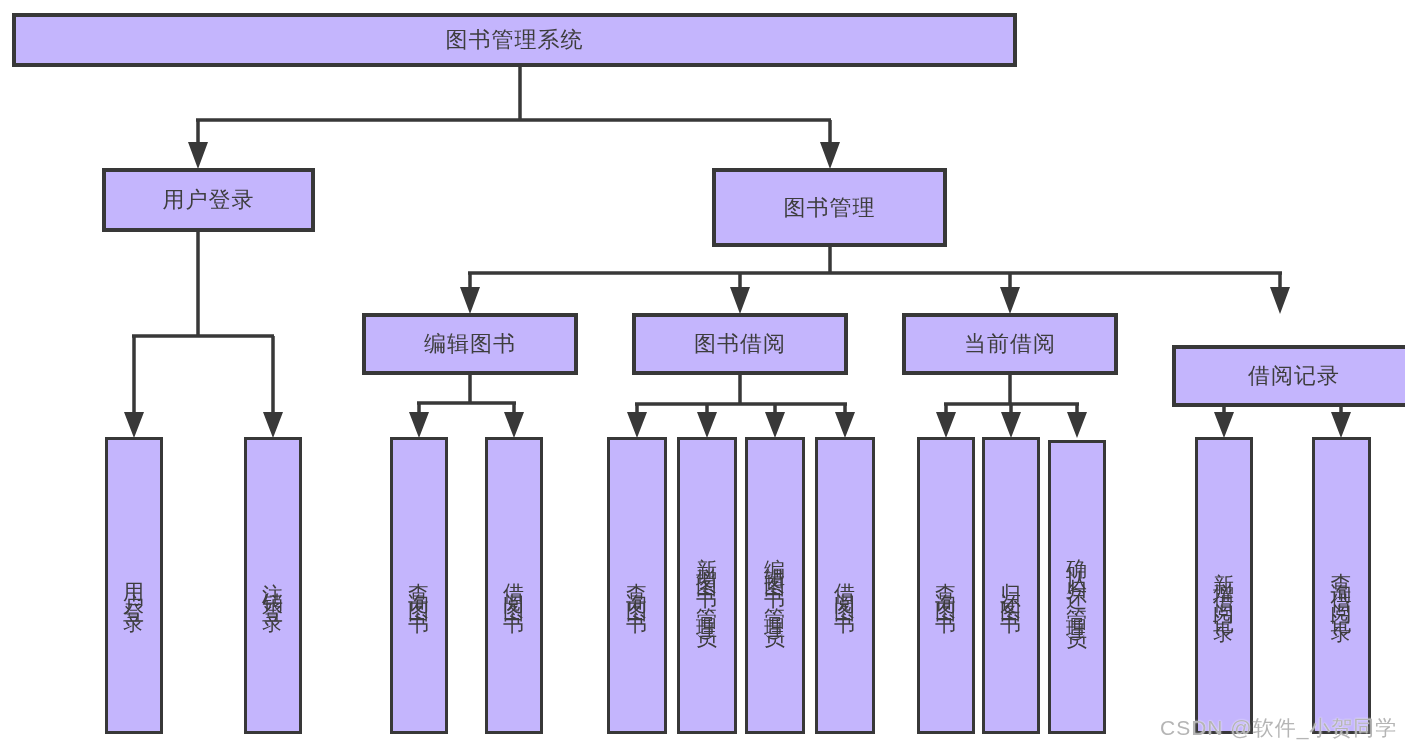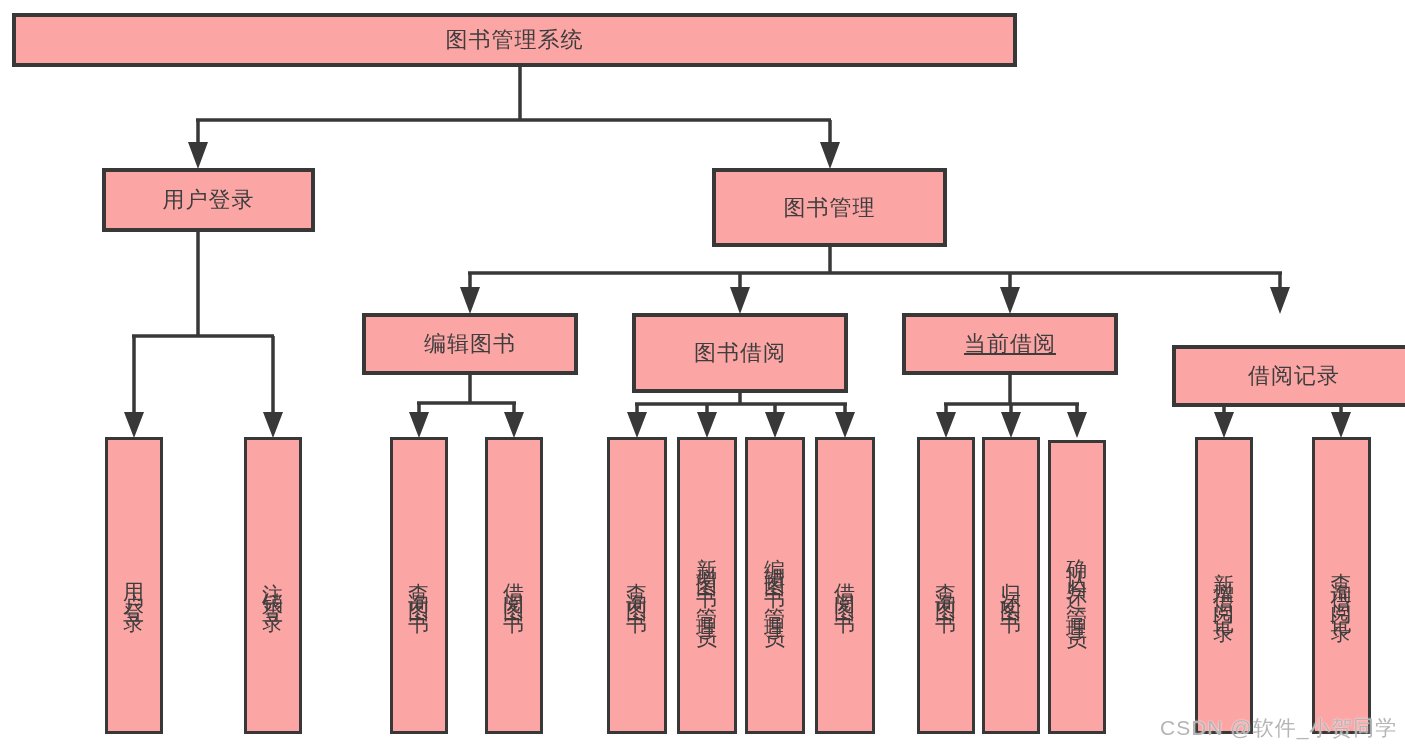--- a/index.html
+++ b/index.html
@@ -12,21 +12,21 @@
     overflow: hidden;
   }
   svg.connectors {
     position: absolute;
     left: 0; top: 0;
     width: 1405px; height: 747px;
     z-index: 1;
   }
   .box {
     position: absolute;
-    background: #fca5a5;
+    background: #c4b5fd;
     border: 4px solid #383838;
     box-sizing: border-box;
     color: #3d3d3d;
     display: flex;
     align-items: center;
     justify-content: center;
     z-index: 2;
   }
   .h-box { font-size: 22px; letter-spacing: 1px; }
   .v-box { border-width: 3px; }
@@ -112,22 +112,22 @@
       M1214,412 L1234,412 L1224,438 Z
       M1331,412 L1351,412 L1341,438 Z"></path>
   </svg>
 
   <div class="box h-box" style="left:12px; top:13px; width:1005px; height:54px;">图书管理系统</div>
 
   <div class="box h-box" style="left:102px; top:168px; width:213px; height:64px;">用户登录</div>
   <div class="box h-box" style="left:712px; top:168px; width:235px; height:79px;">图书管理</div>
 
   <div class="box h-box" style="left:362px; top:313px; width:216px; height:62px;">编辑图书</div>
-  <div class="box h-box" style="left:632px; top:313px; width:216px; height:80px;">图书借阅</div>
-  <div class="box h-box" style="left:902px; top:313px; width:216px; height:62px;text-decoration:underline;">当前借阅</div>
+  <div class="box h-box" style="left:632px; top:313px; width:216px; height:62px;">图书借阅</div>
+  <div class="box h-box" style="left:902px; top:313px; width:216px; height:62px;">当前借阅</div>
   <div class="box h-box" style="left:1172px; top:313px; width:244px; height:62px;margin-top:32px;">借阅记录</div>
 
   <div class="box v-box" style="left:105px; top:437px; width:58px; height:297px;">
     <span>用户登录</span>
   </div>
   <div class="box v-box" style="left:244px; top:437px; width:58px; height:297px;">
     <span>注销登录</span>
   </div>
 
   <div class="box v-box" style="left:390px; top:437px; width:58px; height:297px;">

